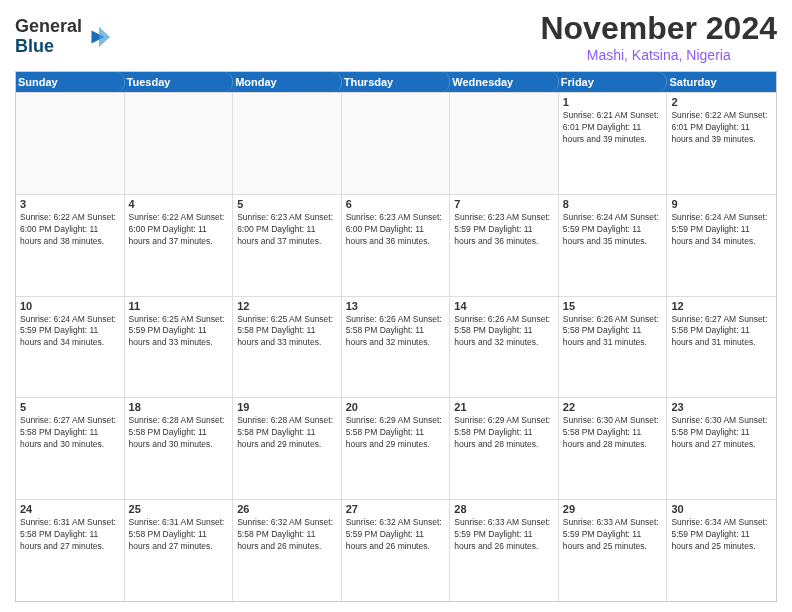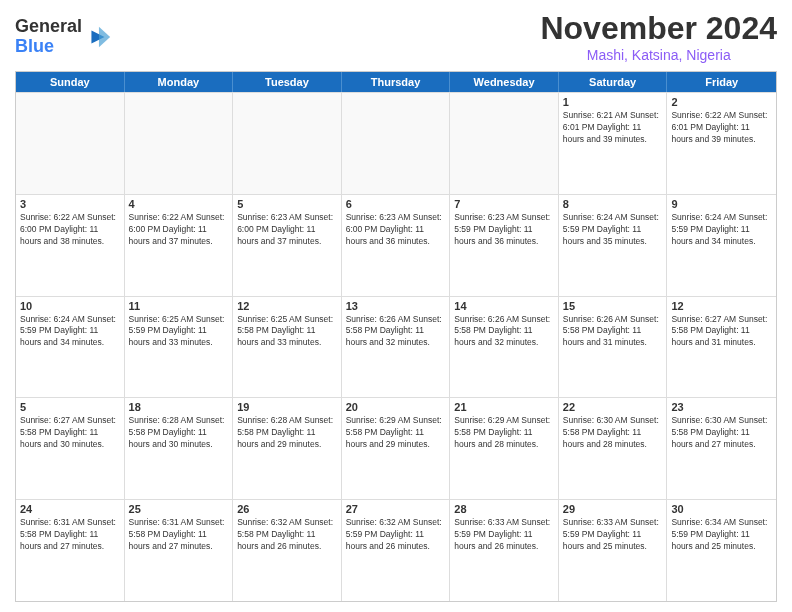--- a/index.html
+++ b/index.html
@@ -26,21 +26,21 @@
     .logo {
       display: flex;
       align-items: center;
     }
     .logo-text {
       font-size: 18px;
       font-weight: bold;
       line-height: 1.1;
     }
     .logo-general { color: #333; }
-    .logo-blue { color: #3b82f6; }
+    .logo-blue { color: #0c4a6e; }
     .logo-icon {
       width: 28px;
       height: 28px;
       margin-left: 2px;
     }
     .title-block {
       text-align: center;
     }
     .month-title {
       font-size: 32px;
@@ -59,23 +59,24 @@
     }
     .cal-header {
       display: grid;
       grid-template-columns: repeat(7, 1fr);
       background: #1a6dbf;
     }
     .cal-header-cell {
       color: #fff;
       font-size: 11px;
       font-weight: bold;
-      text-align: center;
+      text-align: left;
       padding: 4px 2px;
       border-right: 1px solid #4a8fd0;
+      border-radius: 9px;
     }
     .cal-header-cell:last-child { border-right: none; }
     .cal-body {
       flex: 1;
       display: flex;
       flex-direction: column;
     }
     .cal-row {
       display: grid;
       grid-template-columns: repeat(7, 1fr);
@@ -123,26 +124,26 @@
     </div>
     <div class="title-block">
       <div class="month-title">November 2024</div>
       <div class="location">Mashi, Katsina, Nigeria</div>
     </div>
   </div>
 
   <div class="calendar">
     <div class="cal-header">
     <div class="cal-header-cell">Sunday</div>
+        <div class="cal-header-cell">Tuesday</div>
         <div class="cal-header-cell">Monday</div>
-        <div class="cal-header-cell">Tuesday</div>
         <div class="cal-header-cell">Thursday</div>
         <div class="cal-header-cell">Wednesday</div>
+        <div class="cal-header-cell">Friday</div>
         <div class="cal-header-cell">Saturday</div>
-        <div class="cal-header-cell">Friday</div>
       </div>
     <div class="cal-body">
     <div class="cal-row">
           <div class="cal-cell empty"></div>
           <div class="cal-cell empty"></div>
           <div class="cal-cell empty"></div>
           <div class="cal-cell empty"></div>
           <div class="cal-cell empty"></div>
           <div class="cal-cell">
             <span class="day-num">1</span>

